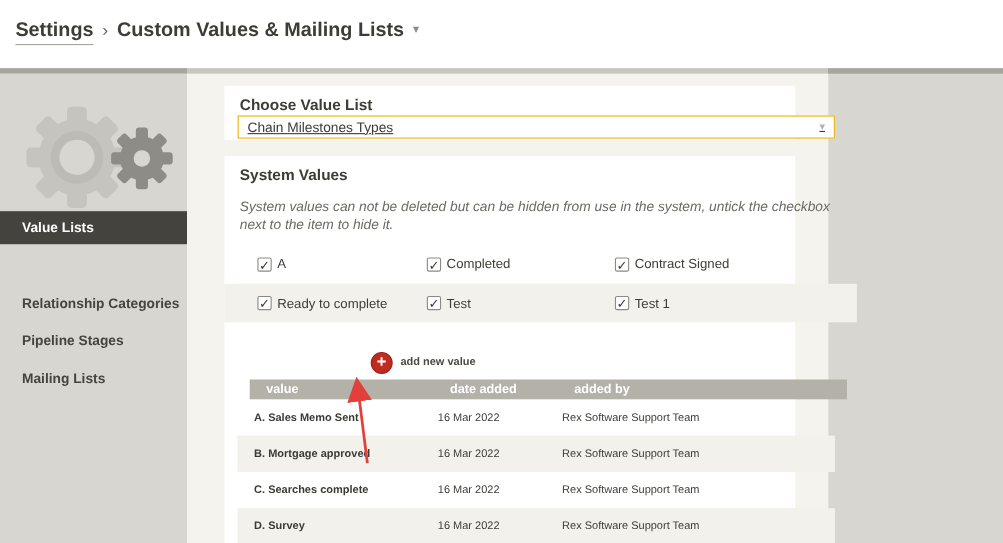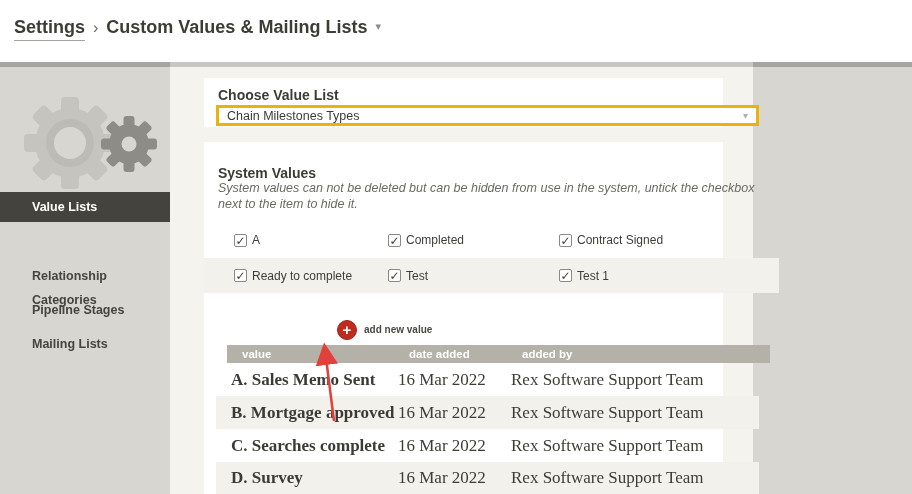--- a/index.html
+++ b/index.html
@@ -14,58 +14,58 @@
   .bc-sep { font-weight:normal; color:#6b6a64; font-size:16px; }
   .bc-caret { font-size:11px; color:#8c8b85; font-weight:normal; position:relative; top:-3px; cursor:pointer; }
 
   
   .topbar { position:absolute; left:0; top:62px; width:912px; height:5px;
             background:linear-gradient(to right,#a7a59f 0 170px,#c7c6c0 170px 753px,#a7a59f 753px 100%); }
 
   
   .sidebar { position:absolute; left:0; top:67px; width:170px; height:427px; background:#d7d6d0; }
   .gears { position:absolute; left:0; top:8px; }
-  .nav-item { position:absolute; left:0; width:170px; height:24px; line-height:24px; padding-left:32px;
+  .nav-item { position:absolute; left:0; width:170px; height:24px; line-height:24px; padding-left:20px;
               font-size:12.5px; font-weight:bold; color:#45443e; cursor:pointer; }
   .nav-item.active { height:30px; line-height:30px; background:#45433d; color:#ffffff; }
 
   
   .panel { position:absolute; left:170px; top:67px; width:583px; height:427px; background:#f4f3ed; }
   .card { position:absolute; left:8px; width:519px; background:#ffffff;margin-left:26px; }
   .card1 { top:11px; height:49px; }
   .card2 { top:75px; height:352px; }
 
   .sec-heading { font-size:14px; font-weight:bold; color:#3c3b36; }
   .h-choose { position:absolute; left:14px; top:9px; }
   .dropdown { position:absolute; left:12px; top:27px; width:543px; height:21px; background:#fff;
-              border:3px solid #eab308; display:flex; align-items:center; padding:0 8px;
-              font-size:12.5px; color:#3d3c37; cursor:pointer; }
+              border:1px solid #eab308; display:flex; align-items:center; padding:0 8px;
+              font-size:12.5px; color:#3d3c37; cursor:pointer;text-decoration:underline; }
   .dd-caret { margin-left:auto; font-size:10px; color:#b3b2ac; }
 
-  .h-system { position:absolute; left:14px; top:23px; }
+  .h-system { position:absolute; left:14px; top:9px; }
   .sys-desc { position:absolute; left:14px; top:38px; width:540px; font-size:12.5px; font-style:italic;
               color:#6b6a64; line-height:16px; }
   .cb-row { position:absolute; left:0; width:575px; height:36px; }
   .cb-row1 { top:80px; }
   .cb-row2 { top:116px; height:35px; background:#f2f1ec; }
   .cb { position:absolute; top:0; height:100%; display:flex; align-items:center; gap:5px; cursor:pointer; }
   .cb-c0 { left:30px; } .cb-c1 { left:184px; } .cb-c2 { left:355px; }
   .box { width:13px; height:13px; background:#fff; border:1px solid #8a8a84; border-radius:2px;
          font-size:12px; line-height:12px; text-align:center; color:#3f3e39; font-weight:bold; }
   .cb-label { font-size:12px; color:#3e3d38; }
 
   .h-user { position:absolute; left:12px; top:172px; }
   .add-btn { position:absolute; left:133px; top:178px; width:20px; height:20px; border-radius:50%;
              background:#bf2b1f; border:1px solid #9e2218; color:#fff; font-size:15px; font-weight:bold;
              line-height:18px; text-align:center; cursor:pointer; }
   .add-label { position:absolute; left:160px; top:182px; font-size:10px; font-weight:bold; color:#4a4944; cursor:pointer; }
 
   .tbl-head { position:absolute; left:23px; top:203px; width:543px; height:18px; background:#b3b1a8;
               color:#ffffff; font-size:11.5px; font-weight:bold; }
-  .tbl-row { position:absolute; left:12px; width:543px; height:33px; font-size:17px; color:#3d3c37;font-family:Liberation Serif, serif; }
+  .tbl-row { position:absolute; left:12px; width:543px; height:33px; font-size:10px; color:#3d3c37; }
   .tbl-row.alt { background:#f2f1ec; }
   .cell { position:absolute; top:50%; transform:translateY(-50%); white-space:nowrap; }
   .col-value { left:15px; } .col-date { left:182px; } .col-by { left:295px; }
   .cell.value { font-weight:bold; color:#3b3a35; }
   .tbl-head .cell { transform:translateY(-50%); }
 
   
   .arrow-svg { position:absolute; left:0; top:0; width:912px; height:494px; pointer-events:none; z-index:10; }
 </style>
 </head>

